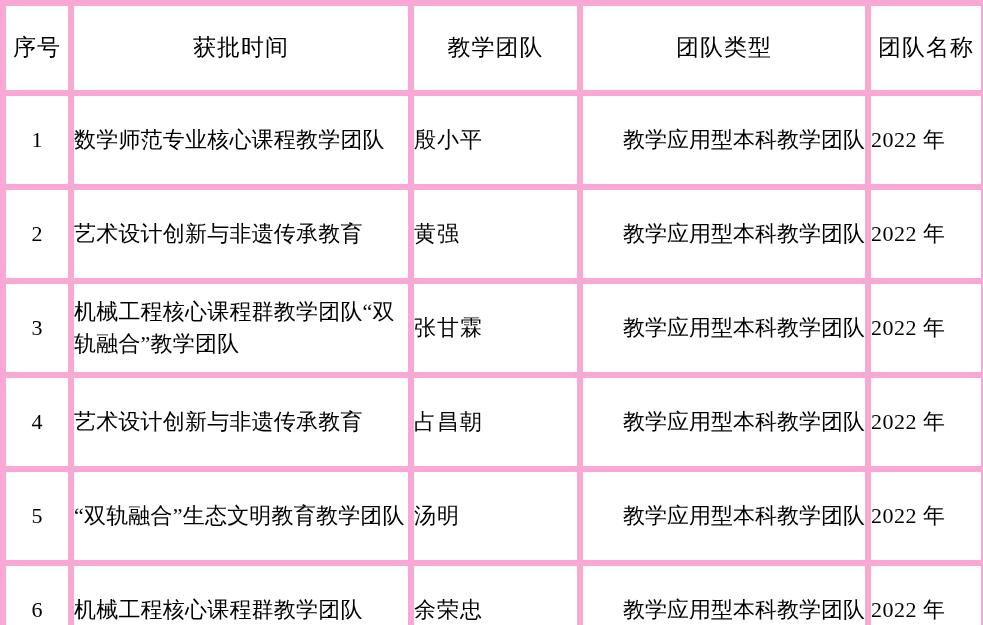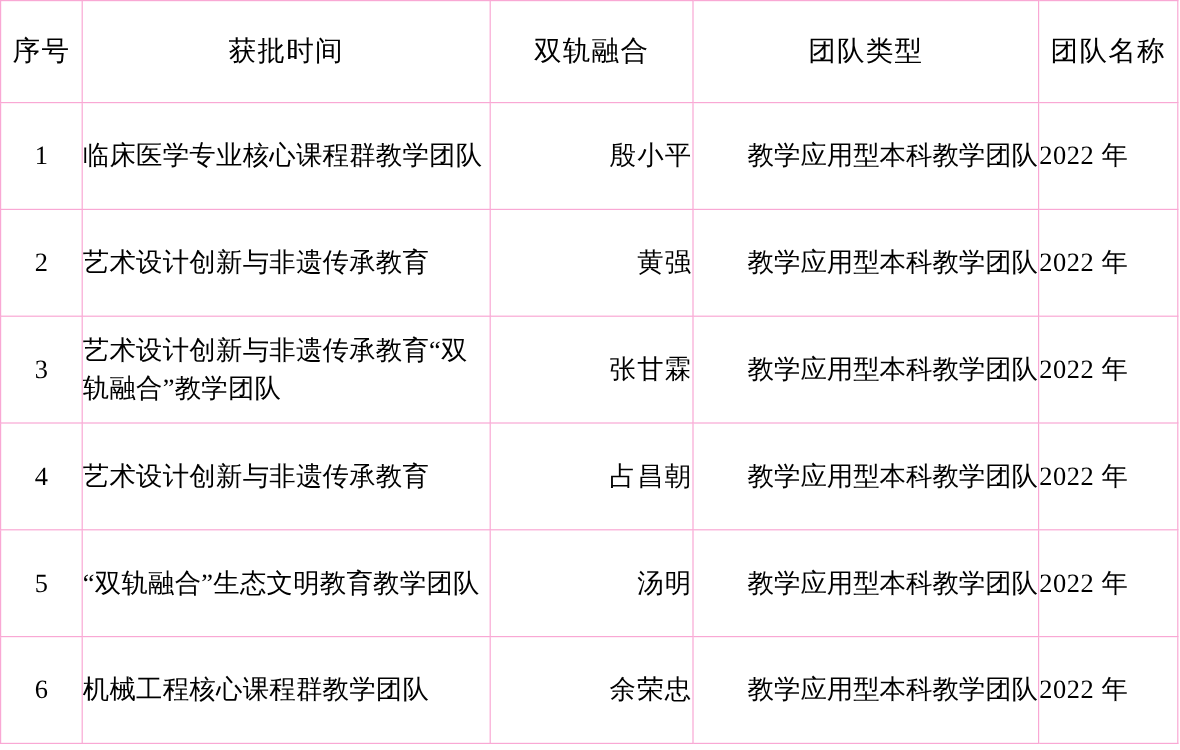--- a/index.html
+++ b/index.html
@@ -20,21 +20,21 @@
     position: relative;
     box-sizing: border-box;
   }
   table.team-table {
     border-collapse: collapse;
     width: 981px;
     margin: 0;
     table-layout: fixed;
   }
   table.team-table td, table.team-table th {
-    border: 1px solid #f9a8d4;
+    border: 6px solid #f9a8d4;
     padding: 0;
     vertical-align: middle;
     font-weight: normal;
     margin-top: 16px;
   }
   
   col.c-seq    { width: 68px; }
   col.c-name   { width: 340px; }
   col.c-leader { width: 169px; }
   col.c-type   { width: 288px; }
@@ -56,21 +56,21 @@
   td.seq {
     text-align: center;
     font-size: 22px;
   }
   td.name {
     text-align: left;
     padding: 0 8px 0 14px;
     letter-spacing: 0.2px;
   }
   td.leader {
-    text-align: right;
+    text-align: left;
     letter-spacing: 1px;
   }
   td.type {
     text-align: right;
     padding: 0 18px;
     line-height: 1.45;
   }
   td.date {
     text-align: left;
     letter-spacing: 0.5px;
@@ -85,43 +85,43 @@
       <col class="c-seq">
       <col class="c-name">
       <col class="c-leader">
       <col class="c-type">
       <col class="c-date">
     </colgroup>
     <thead>
       <tr>
         <td>序号</td>
         <td>获批时间</td>
-        <td>双轨融合</td>
+        <td>教学团队</td>
         <td>团队类型</td>
         <td>团队名称</td>
       </tr>
     </thead>
     <tbody>
       <tr>
         <td class="seq">1</td>
-        <td class="name">临床医学专业核心课程群教学团队</td>
+        <td class="name">数学师范专业核心课程教学团队</td>
         <td class="leader">殷小平</td>
         <td class="type">教学应用型本科教学团队</td>
         <td class="date">2022 年</td>
       </tr>
       <tr>
         <td class="seq">2</td>
         <td class="name">艺术设计创新与非遗传承教育</td>
         <td class="leader">黄强</td>
         <td class="type">教学应用型本科教学团队</td>
         <td class="date">2022 年</td>
       </tr>
       <tr>
         <td class="seq">3</td>
-        <td class="name">艺术设计创新与非遗传承教育“双轨融合”教学团队</td>
+        <td class="name">机械工程核心课程群教学团队“双轨融合”教学团队</td>
         <td class="leader">张甘霖</td>
         <td class="type">教学应用型本科教学团队</td>
         <td class="date">2022 年</td>
       </tr>
       <tr>
         <td class="seq">4</td>
         <td class="name">艺术设计创新与非遗传承教育</td>
         <td class="leader">占昌朝</td>
         <td class="type">教学应用型本科教学团队</td>
         <td class="date">2022 年</td>

